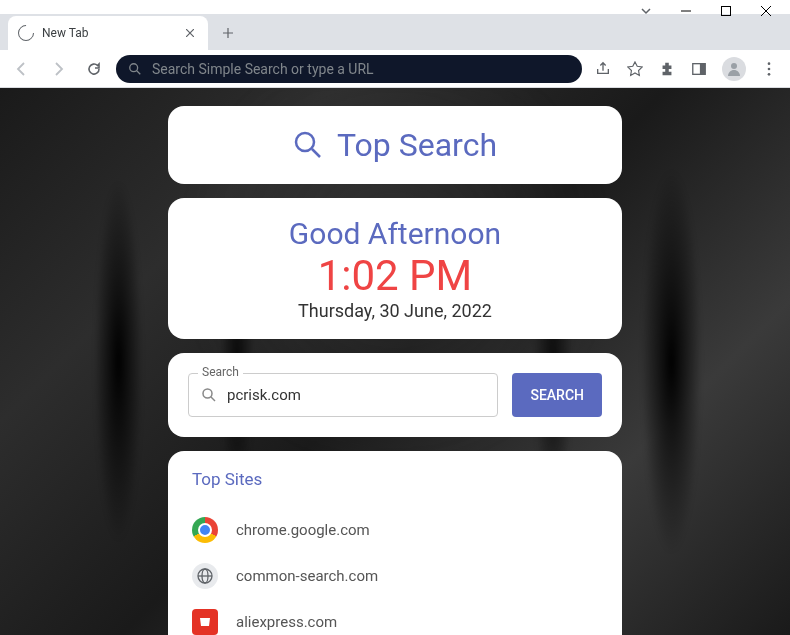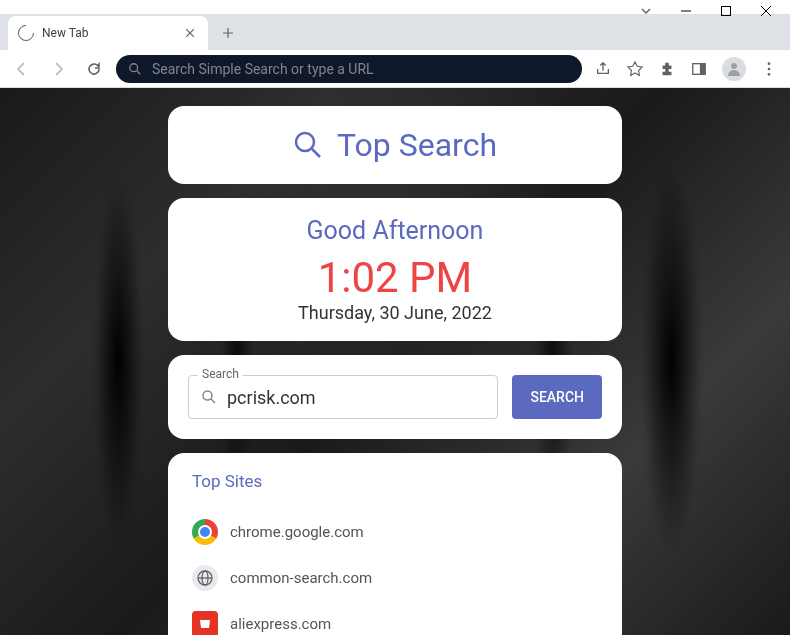--- a/index.html
+++ b/index.html
@@ -38,34 +38,34 @@
       radial-gradient(circle at 50% 30%, rgba(80,80,80,0.3) 0%, transparent 40%);
       filter: blur(2px); }
     
     .card { background: #fff; border-radius: 16px; width: 454px; margin-bottom: 14px; position: relative; z-index: 1; padding: 14px 20px; }
     
     .logo-card { display: flex; align-items: center; justify-content: center; gap: 14px; padding: 20px; }
     .logo-icon { width: 30px; height: 30px; }
     .logo-text { font-size: 32px; color: #5b6abf; font-weight: 400; }
     
     .greeting-card { text-align: center; padding: 18px; }
-    .greeting { font-size: 25px; color: #5b6abf; font-weight: 400; margin-bottom: 8px; }
+    .greeting { font-size: 30px; color: #5b6abf; font-weight: 400; margin-bottom: 0; }
     .time { font-size: 42px; color: #ef4444; font-weight: 400; margin-bottom: 0; }
     .date { font-size: 18px; color: #333; }
     
     .search-card { display: flex; gap: 14px; padding: 20px; }
     .search-field { flex: 1; position: relative; }
     .search-label { position: absolute; top: -8px; left: 10px; background: #fff; padding: 0 4px; font-size: 12px; color: #666; }
     .search-input-wrap { border: 1px solid #ccc; border-radius: 4px; height: 44px; display: flex; align-items: center; padding: 0 12px; gap: 10px; }
-    .search-input { border: none; outline: none; font-size: 18px; flex: 1; color: #333; background: transparent; }
+    .search-input { border: none; outline: none; font-size: 15px; flex: 1; color: #333; background: transparent; }
     .search-btn { background: #5b6abf; color: #fff; border: none; border-radius: 4px; padding: 0 18px; font-size: 14px; font-weight: 500; cursor: pointer; }
     
     .topsites-card { padding: 18px 24px 8px; }
     .topsites-title { font-size: 17px; color: #5b6abf; margin-bottom: 18px; }
-    .site-row { display: flex; align-items: center; gap: 12px; padding: 10px 0; text-align: right; }
+    .site-row { display: flex; align-items: center; gap: 18px; padding: 10px 0; text-align: right; }
     .site-icon { width: 26px; height: 26px; border-radius: 50%; display: flex; align-items: center; justify-content: center; font-size: 14px; }
     .site-icon.chrome { background: conic-gradient(#ea4335 0deg 120deg, #fbbc05 120deg 240deg, #34a853 240deg 360deg); position: relative; }
     .site-icon.chrome::after { content: ''; position: absolute; width: 10px; height: 10px; background: #4285f4; border: 2px solid #fff; border-radius: 50%; }
     .site-icon.globe { background: #e8eaed; color: #5f6368; }
     .site-icon.ali { background: #e43225; border-radius: 4px; color: #fff; }
     .site-name { font-size: 15px; color: #555; }
   </style>
 </head>
 <body>
 

